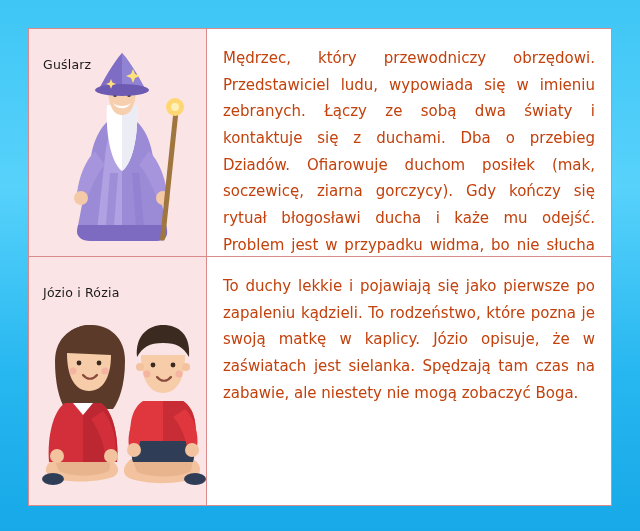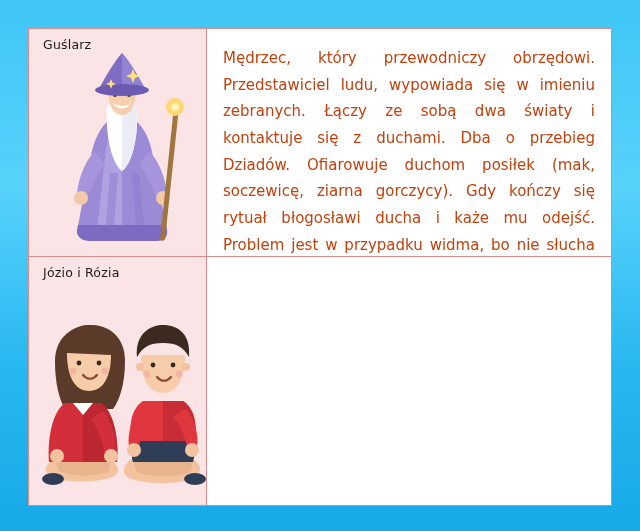--- a/index.html
+++ b/index.html
@@ -41,21 +41,21 @@
   .row-2 {
     height: 249px;
     justify-content: flex-end;
   }
   .cell-left {
     width: 178px;
     box-sizing: border-box;
     border-right: 1px solid #d98b8b;
     background: #fbe4e6;
     position: relative;
-    padding: 8px 8px 0 14px;
+    padding: 28px 8px 0 14px;
     overflow: hidden;
   }
   .cell-right {
     flex: 1;
     box-sizing: border-box;
     background: #ffffff;
     padding: 16px 16px 10px 16px;
     overflow: hidden;
   }
   .char-name {
@@ -205,17 +205,18 @@
             <path d="M122 58 C126 63 132 63 136 58" stroke="#8a4a3c" stroke-width="2.2" fill="none" stroke-linecap="round"></path>
             <circle cx="112" cy="55" r="3.5" fill="#f3a9a0" opacity="0.7"></circle>
             <circle cx="144" cy="55" r="3.5" fill="#f3a9a0" opacity="0.7"></circle>
 
             <ellipse cx="18" cy="160" rx="11" ry="6" fill="#2f3d57"></ellipse>
             <ellipse cx="160" cy="160" rx="11" ry="6" fill="#2f3d57"></ellipse>
           </svg>
         </div>
       </div>
       <div class="cell-right">
+        <p class="desc">To duchy lekkie i pojawiają się jako pierwsze po zapaleniu kądzieli. To rodzeństwo, które pozna je swoją matkę w kaplicy. Józio opisuje, że w zaświatach jest sielanka. Spędzają tam czas na zabawie, ale niestety nie mogą zobaczyć Boga.</p>
       </div>
     </div>
 
   </div>
 </div>
 
 </body></html>

